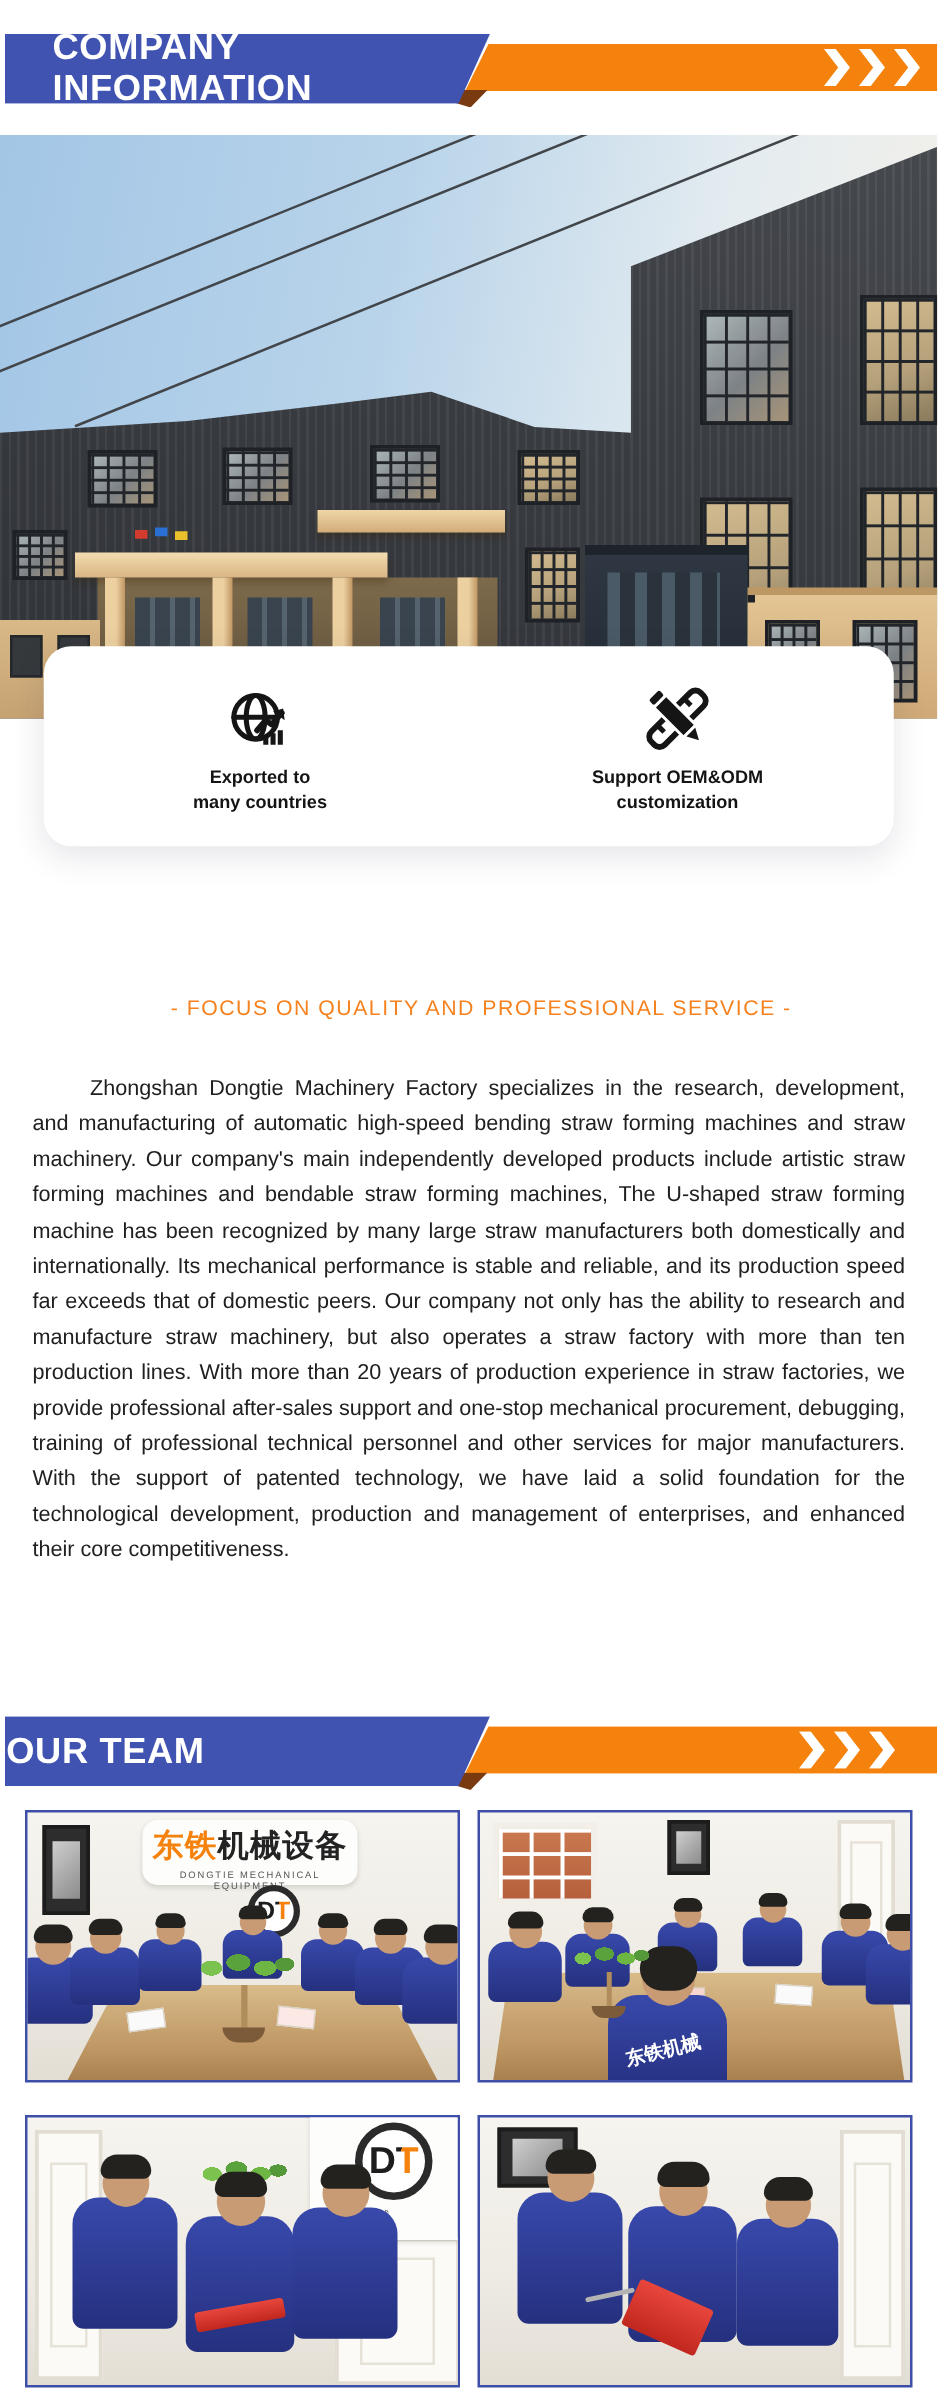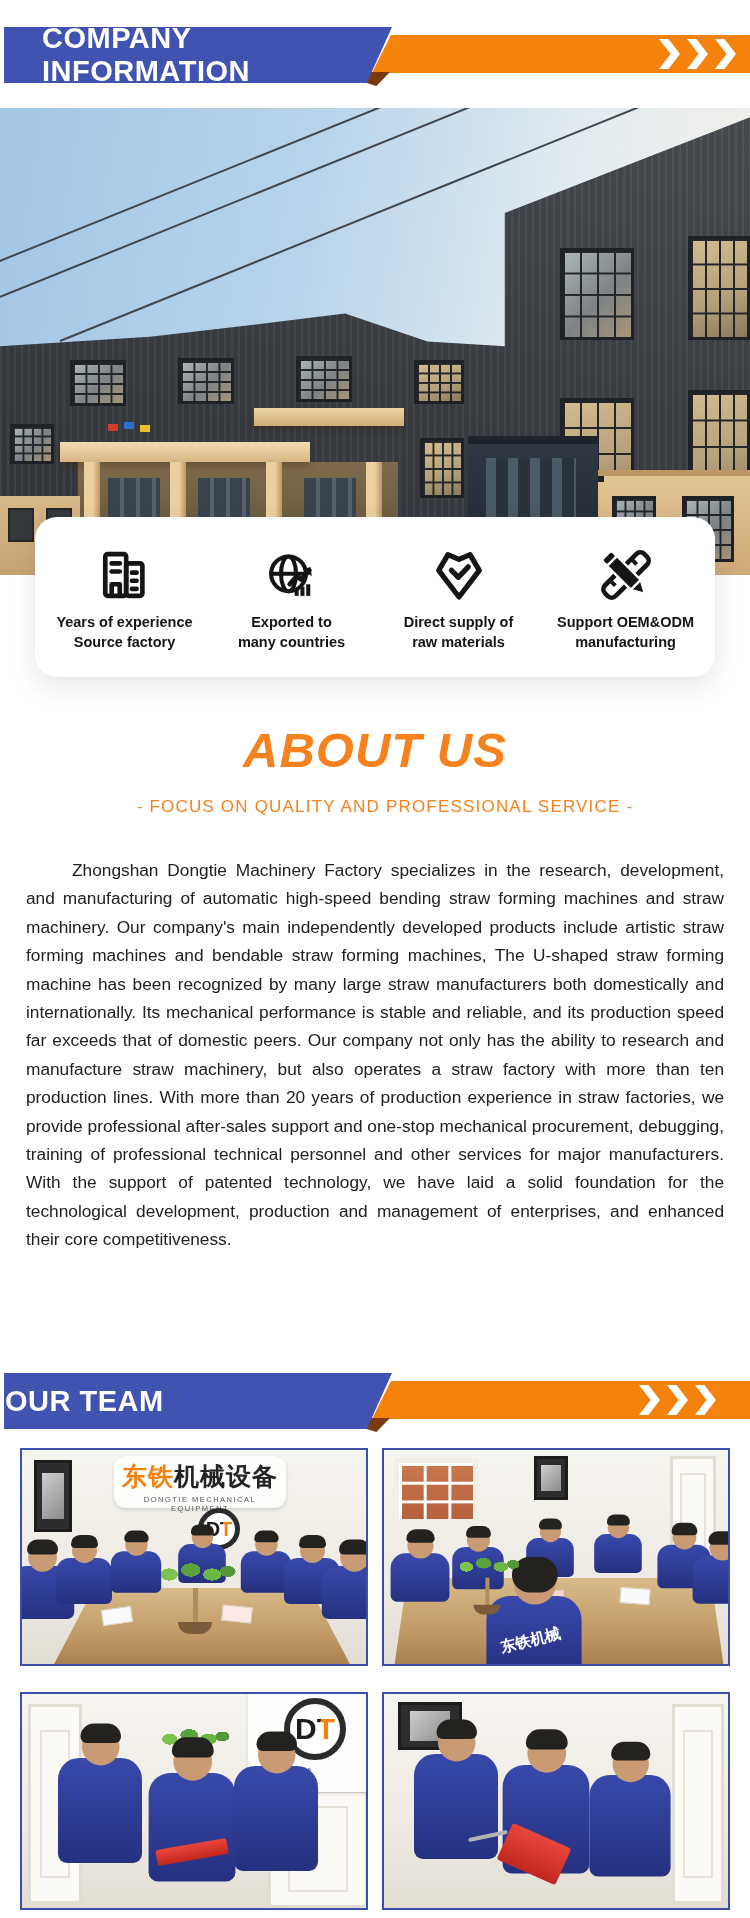--- a/index.html
+++ b/index.html
@@ -183,38 +183,20 @@
     <div class="tan-right">
       <div class="win" style="" left=""></div>
       <div class="win" style="left:14px; top:20px; width:44px; height:52px;"></div>
       <div class="win" style="left:84px; top:20px; width:52px; height:66px;"></div>
     </div>
 
   </div>
 
   <div class="feature-card">
 
-    <div class="feature">
-      <svg viewBox="0 0 100 100">
-        <g fill="none" stroke="#151515" stroke-width="8" stroke-linejoin="round" stroke-linecap="round">
-          <rect x="16" y="14" width="36" height="72" rx="4"></rect>
-          <rect x="52" y="30" width="28" height="56" rx="4"></rect>
-          <line x1="27" y1="30" x2="41" y2="30"></line>
-          <line x1="27" y1="44" x2="41" y2="44"></line>
-          <line x1="62" y1="46" x2="70" y2="46"></line>
-          <line x1="62" y1="60" x2="70" y2="60"></line>
-          <line x1="62" y1="74" x2="70" y2="74"></line>
-          <path d="M27 86 V66 h14 v20"></path>
-        </g>
-      </svg>
-      <div class="label">
-        <div>Years of experience</div>
-        <div>Source factory</div>
-      </div>
-    </div>
 
     <div class="feature">
       <svg viewBox="0 0 100 100">
         <g fill="none" stroke="#151515" stroke-width="7" stroke-linecap="round">
           <circle cx="44" cy="48" r="30"></circle>
           <ellipse cx="44" cy="48" rx="13" ry="30"></ellipse>
           <line x1="14" y1="48" x2="74" y2="48"></line>
         </g>
         <g stroke="#151515" stroke-width="8" fill="none" stroke-linecap="round" stroke-linejoin="round">
           <polyline points="46,66 58,52 66,58 80,42"></polyline>
@@ -225,54 +207,43 @@
           <line x1="68" y1="86" x2="68" y2="70"></line>
           <line x1="78" y1="86" x2="78" y2="66"></line>
         </g>
       </svg>
       <div class="label">
         <div>Exported to</div>
         <div>many countries</div>
       </div>
     </div>
 
-    <div class="feature">
-      <svg viewBox="0 0 100 100">
-        <polygon points="50,88 15,42 31,15 50,23 69,15 85,42" fill="none" stroke="#151515" stroke-width="9" stroke-linejoin="round"></polygon>
-        <polyline points="37,42 49,54 66,36" fill="none" stroke="#151515" stroke-width="9" stroke-linecap="round" stroke-linejoin="round"></polyline>
-      </svg>
-      <div class="label">
-        <div>Direct supply of</div>
-        <div>raw materials</div>
-      </div>
-    </div>
 
     <div class="feature">
       <svg viewBox="0 0 100 100">
         <g transform="rotate(45 50 50)">
           <rect x="37" y="2" width="26" height="96" rx="10" fill="none" stroke="#151515" stroke-width="8"></rect>
           <line x1="37" y1="24" x2="50" y2="24" stroke="#151515" stroke-width="7"></line>
           <line x1="37" y1="50" x2="50" y2="50" stroke="#151515" stroke-width="7"></line>
           <line x1="37" y1="76" x2="50" y2="76" stroke="#151515" stroke-width="7"></line>
         </g>
         <g transform="rotate(-45 50 50)">
           <rect x="38" y="2" width="24" height="14" rx="5" fill="#151515" stroke="#fff" stroke-width="4"></rect>
           <rect x="38" y="16" width="24" height="58" fill="#151515" stroke="#fff" stroke-width="4"></rect>
           <polygon points="38,74 62,74 50,96" fill="#151515" stroke="#fff" stroke-width="4"></polygon>
         </g>
       </svg>
       <div class="label">
         <div>Support OEM&amp;ODM</div>
-        <div>manufacturing</div>
-      </div>
-    </div>
-
-  </div>
-
-  <div class="about-title">ABOUT US</div>
+        <div>customization</div>
+      </div>
+    </div>
+
+  </div>
+
   <div class="about-subtitle">- FOCUS ON QUALITY AND PROFESSIONAL SERVICE -</div>
   <p class="about-body">Zhongshan Dongtie Machinery Factory specializes in the research, development, and manufacturing of automatic high-speed bending straw forming machines and straw machinery. Our company's main independently developed products include artistic straw forming machines and bendable straw forming machines, The U-shaped straw forming machine has been recognized by many large straw manufacturers both domestically and internationally. Its mechanical performance is stable and reliable, and its production speed far exceeds that of domestic peers. Our company not only has the ability to research and manufacture straw machinery, but also operates a straw factory with more than ten production lines. With more than 20 years of production experience in straw factories, we provide professional after-sales support and one-stop mechanical procurement, debugging, training of professional technical personnel and other services for major manufacturers. With the support of patented technology, we have laid a solid foundation for the technological development, production and management of enterprises, and enhanced their core competitiveness.</p>
 
   <div class="banner" style="top:1373px;">
     <div class="orange-bar"></div>
     <div class="shadow-tri"></div>
     <div class="blue-shape" style="padding-left:1px;">
       <span class="banner-title">OUR TEAM</span>
     </div>
     <div class="chevrons" style="right:34px;">

